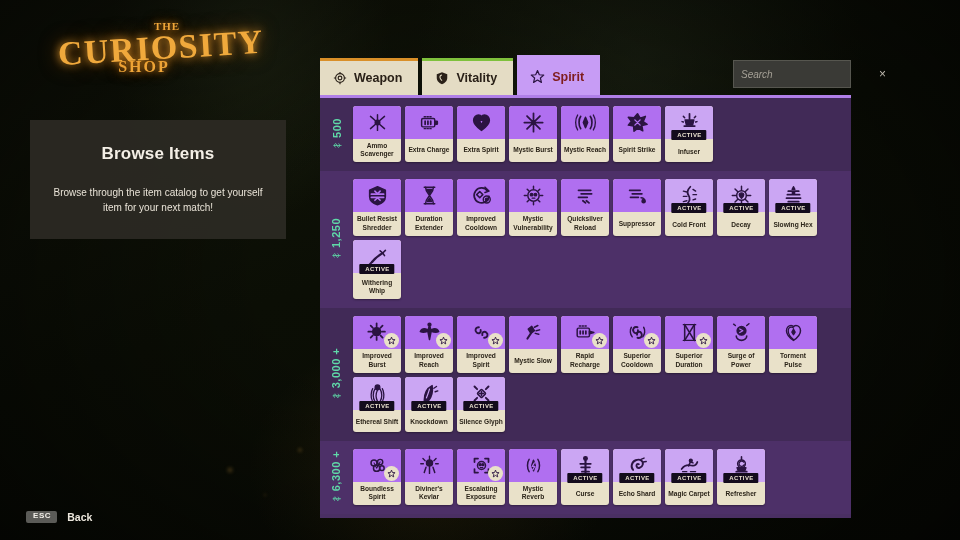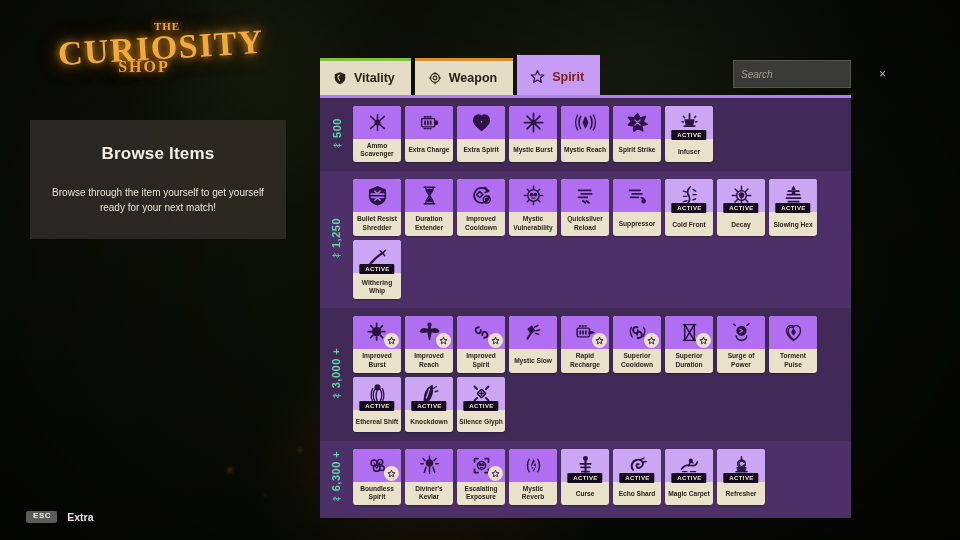--- a/index.html
+++ b/index.html
@@ -219,51 +219,51 @@
 <div class="bg-vig"></div>
 
 <div class="logo">
   <div class="logo-the">THE</div>
   <div class="logo-main">CURIOSITY</div>
   <div class="logo-shop">SHOP</div>
 </div>
 
 <div class="browse">
   <div class="browse-title">Browse Items</div>
-  <div class="browse-sub">Browse through the item yourself to get yourself ready for your next match!</div>
+  <div class="browse-sub">Browse through the item catalog to get yourself item for your next match!</div>
 </div>
 
 <div class="esc-row">
   <span class="esc-key">ESC</span>
-  <span class="esc-label">Extra</span>
+  <span class="esc-label">Back</span>
 </div>
 
 <div class="shop">
 
   <div class="tabbar">
-
-    <div class="tab vitality">
-      <span>
-        <svg width="14" height="14" viewBox="0 0 24 24">
-          <path d="M12 2 L21 5.5 V12 C21 17 17 21 12 22.5 C7 21 3 17 3 12 V5.5 Z" fill="#2a2118"></path>
-          <path d="M12 7 C10 7 8.5 8.5 8.5 10.5 C8.5 13 10.5 15 12 16.5" stroke="#e4dcc4" stroke-width="1.8" fill="none"></path>
-        </svg>
-      </span>
-      <span>Vitality</span>
-    </div>
 
     <div class="tab">
       <span>
         <svg width="14" height="14" viewBox="0 0 24 24" fill="none" stroke="#2a2118" stroke-width="2">
           <circle cx="12" cy="12" r="3.2"></circle>
             <circle cx="12" cy="12" r="7.5"></circle>
           <path d="M12 4.5 L12 1.5 M19.5 12 L22.5 12 M12 19.5 L12 22.5 M4.5 12 L1.5 12"></path>
         </svg>
       </span>
       <span>Weapon</span>
+    </div>
+
+    <div class="tab vitality">
+      <span>
+        <svg width="14" height="14" viewBox="0 0 24 24">
+          <path d="M12 2 L21 5.5 V12 C21 17 17 21 12 22.5 C7 21 3 17 3 12 V5.5 Z" fill="#2a2118"></path>
+          <path d="M12 7 C10 7 8.5 8.5 8.5 10.5 C8.5 13 10.5 15 12 16.5" stroke="#e4dcc4" stroke-width="1.8" fill="none"></path>
+        </svg>
+      </span>
+      <span>Vitality</span>
     </div>
 
     <div class="tab active">
       <span>
         <svg width="15" height="15" viewBox="0 0 24 24" fill="none" stroke="#2b1442" stroke-width="1.9" stroke-linejoin="round">
           <path d="M12 2.5 L14.9 9.2 L22 9.8 L16.6 14.4 L18.3 21.4 L12 17.6 L5.7 21.4 L7.4 14.4 L2 9.8 L9.1 9.2 Z"></path>
         </svg>
       </span>
       <span>Spirit</span>
     </div>

